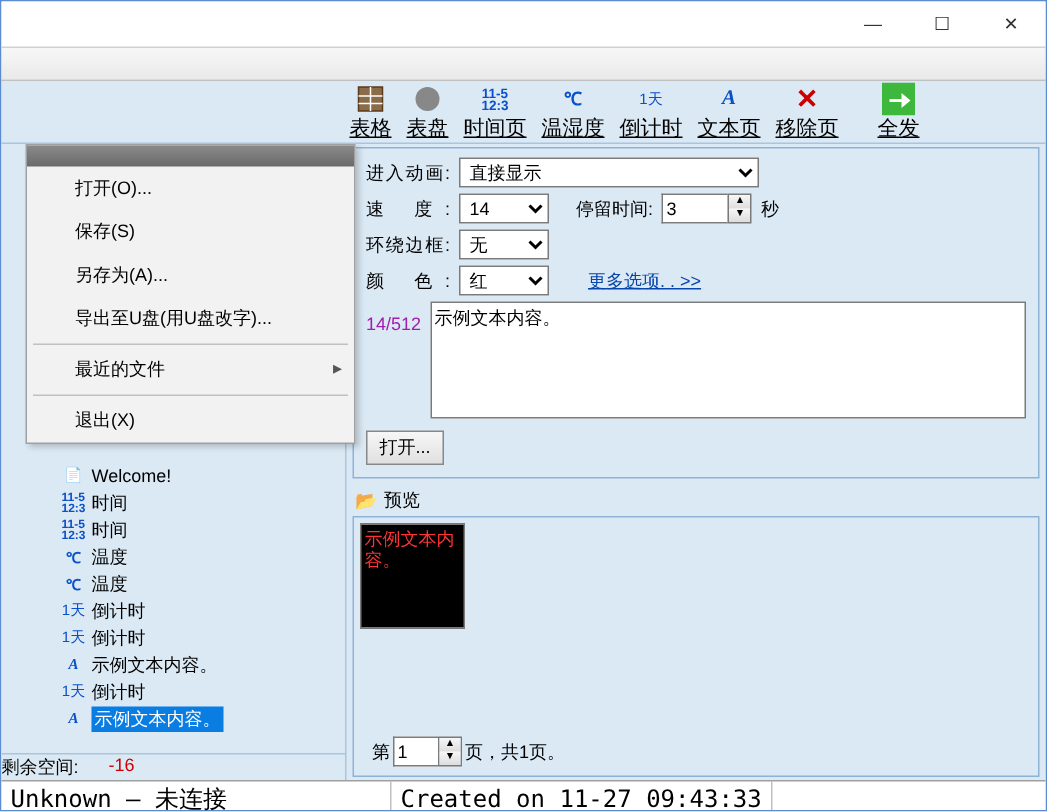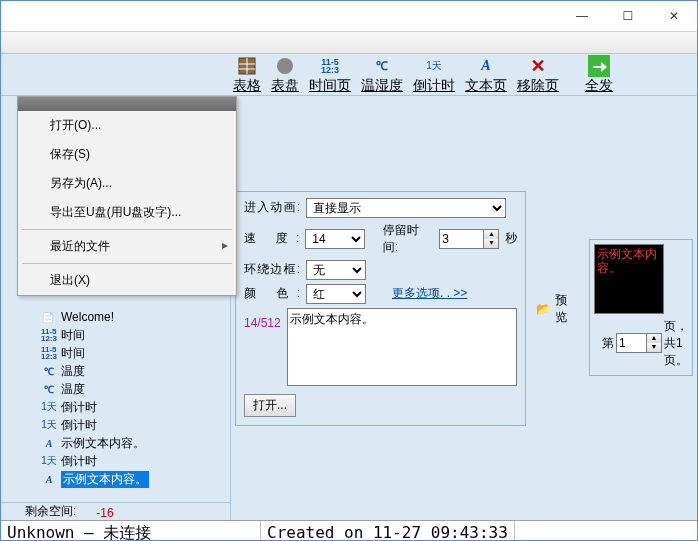--- a/index.html
+++ b/index.html
@@ -16,24 +16,24 @@
 .left { width: 230px; background: #dbe9f4; border-right: 1px solid #a9c5de; display: flex; flex-direction: column; position: relative; }
 .tree { flex: 1; padding: 4px 0 0 4px; overflow: auto; }
 .titem { display: flex; align-items: center; height: 18px; padding-left: 36px; gap: 4px; white-space: nowrap; }
 .titem .ticon { width: 16px; display: inline-flex; align-items: center; justify-content: center; font-size: 10px; }
 .titem .tlabel { color: #000; }
 .titem.selected .tlabel { background: #0a7de3; color: #fff; padding: 0 2px; }
 .ic-time { color: #0a50c8; font-weight: bold; font-size: 9px; line-height: 8px; }
 .ic-temp { color: #0a50c8; font-weight: bold; }
 .ic-day { color: #0a50c8; font-size: 10px; }
 .ic-text { color: #0a50c8; font-style: italic; font-family: serif; font-weight: bold; font-size: 14px; }
-.leftfoot { height: 18px; padding-left: 24px; display: flex; align-items: flex-end; border-top: 1px solid #a9c5de; background: #dbe9f4; }
+.leftfoot { height: 18px; padding-left: 0; display: flex; align-items: flex-start; border-top: 1px solid #a9c5de; background: #dbe9f4; }
 .leftfoot .lbl { color: #000; }
 .leftfoot .val { color: #c00; margin-left: 20px; }
-.right { flex: 1; display: flex; flex-direction: row; overflow: hidden; align-items: center; }
+.right { flex: 1; display: flex; flex-direction: column; overflow: hidden; }
 .propbox { border: 1px solid #8fb3d6; margin: 2px 4px; background: #dbe9f4; padding: 6px 8px 8px 8px; }
 .row { display: flex; align-items: center; margin-bottom: 4px; gap: 6px; }
 .row .lab { width: 56px; color: #000; text-align: justify; text-align-last: justify; }
 select, input[type=text], input.num { background: #fff; border: 1px solid #7a7a7a; height: 20px; font-size: 12px; padding: 0 2px; }
 select { height: 20px; }
 .spin { display: inline-flex; align-items: stretch; }
 .spin input { width: 44px; border-right: none; }
 .spin .sb { display: flex; flex-direction: column; border: 1px solid #7a7a7a; width: 16px; }
 .spin .sb div { flex:1; background: linear-gradient(#f7f7f7,#ddd); font-size: 7px; text-align: center; line-height: 8px; }
 .moreopts { color: #0645ad; text-decoration: underline; cursor: pointer; margin-left: 20px; }

